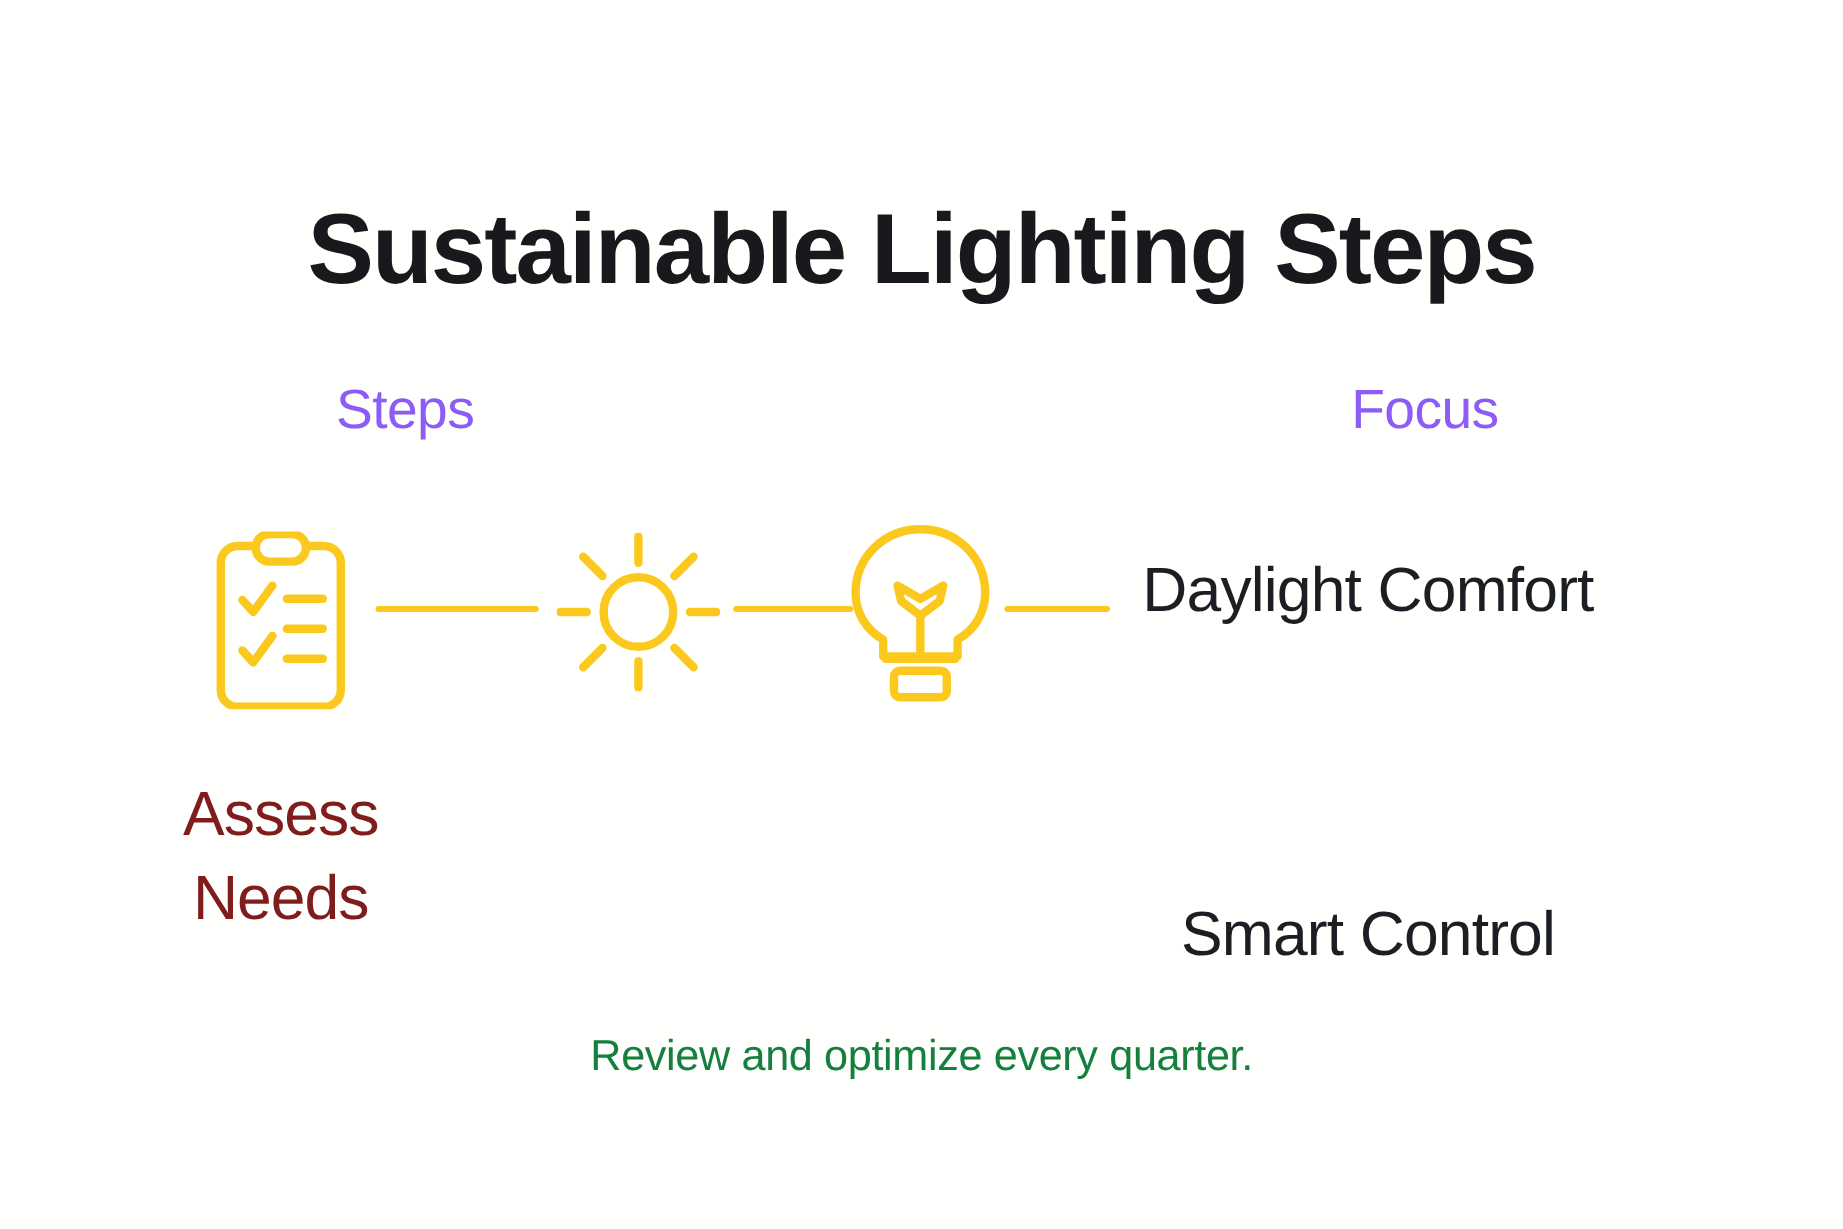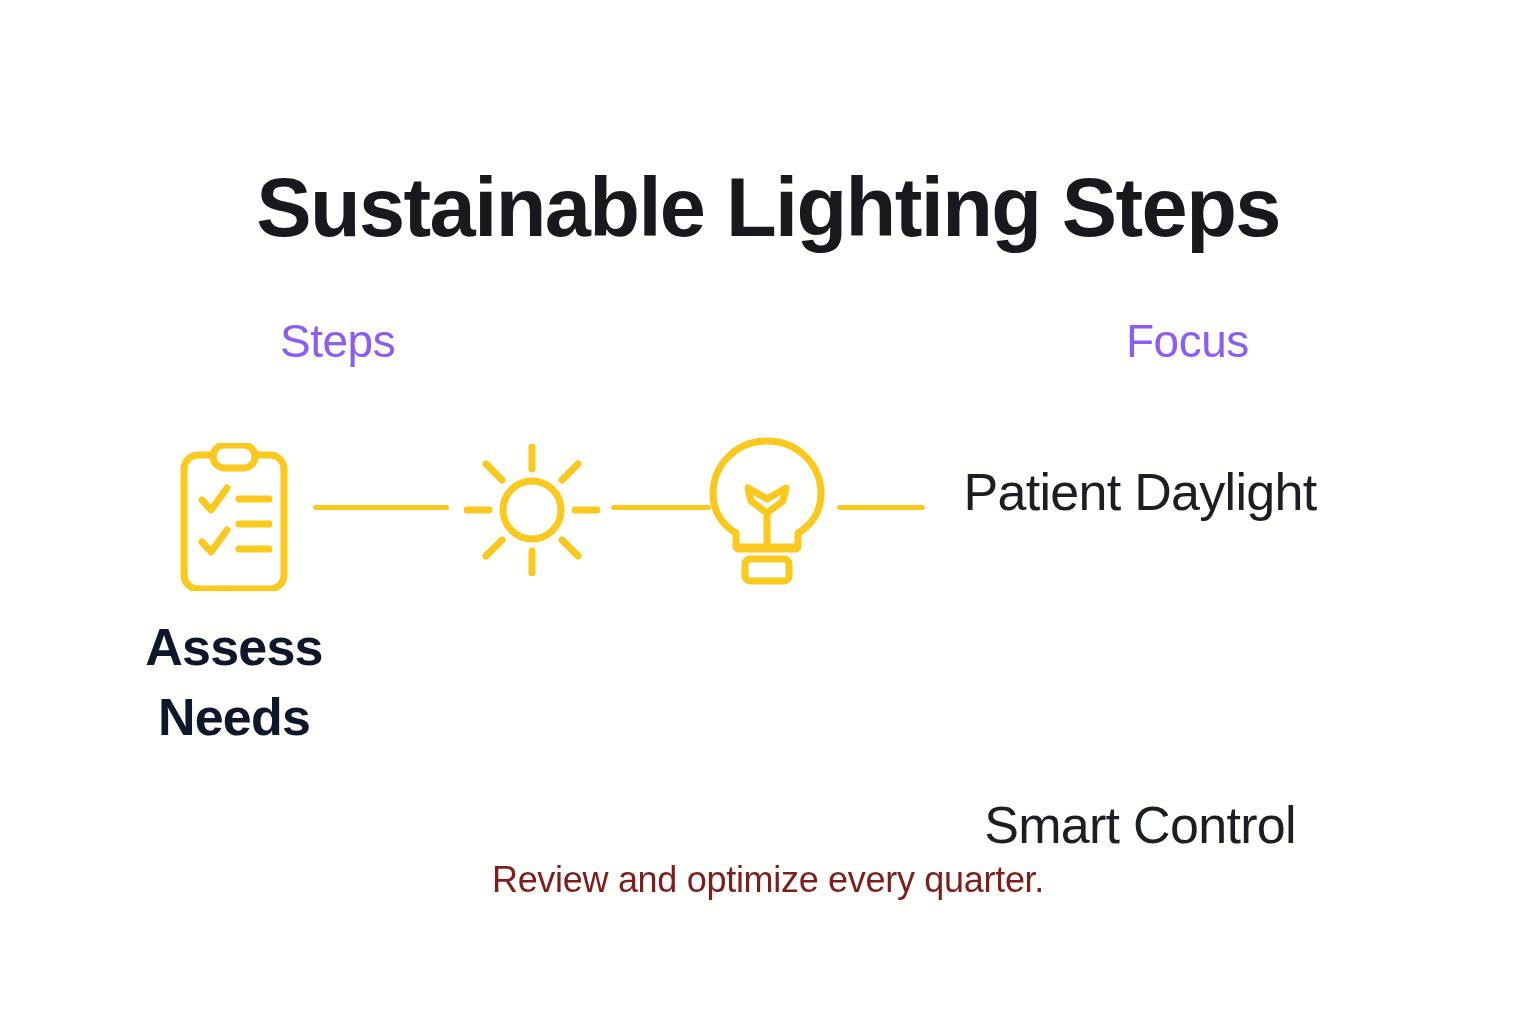--- a/index.html
+++ b/index.html
@@ -63,55 +63,56 @@
     position: absolute;
   }
   .icon.clipboard { left: 175px; top: 443px; width: 118px; height: 148px; }
   .icon.sun       { left: 464px; top: 444px; width: 136px; height: 132px; }
   .icon.bulb      { left: 704px; top: 437px; width: 126px; height: 148px; }
 
   
   .step-label {
     position: absolute;
     font-size: 52px;
-    font-weight: 700;
-    color: #0f172a;
+    font-weight: 400;
+    color: #7f1d1d;
     letter-spacing: -0.8px;
     line-height: 70px;
     text-align: center;
     white-space: pre-line;
+    margin-top: 32px;
   }
   .step-label.s1 { left: 104px; top: 612px; width: 260px; }
   .step-label.s2 { left: 404px; top: 612px; width: 264px; }
   .step-label.s3 { left: 672px; top: 612px; width: 200px; }
 
   
   .focus-item {
     position: absolute;
     font-size: 52px;
     font-weight: 400;
     color: #1b1e22;
     letter-spacing: -0.7px;
     line-height: 1;
     white-space: nowrap;
     text-align: center;
   }
   .focus-item.f1 { left: 760px; top: 466px; width: 760px; }
   .focus-item.f2 { left: 760px; top: 612px; width: 760px; }
-  .focus-item.f3 { left: 760px; top: 753px; width: 760px; margin-top: 46px; }
+  .focus-item.f3 { left: 760px; top: 753px; width: 760px; }
 
   .footer-note {
     position: absolute;
     left: 0;
     top: 862px;
     width: 1536px;
     text-align: center;
     font-size: 36px;
     font-weight: 400;
-    color: #7f1d1d;
+    color: #15803d;
     letter-spacing: -0.3px;
     line-height: 1;
     white-space: nowrap;
   }
 </style>
 </head>
 <body>
 
 <div id="canvas">
 
@@ -156,18 +157,18 @@
       <line x1="34" y1="112" x2="92" y2="112" stroke="#fbc91d" stroke-width="7" stroke-linecap="round"></line>
       <rect x="41" y="122" width="44" height="22" rx="5" ry="5" stroke="#fbc91d" stroke-width="7" fill="none"></rect>
       <path d="M44 51 L47 64 L63 76 L79 64 L82 51 L63 62 Z" stroke="#fbc91d" stroke-width="7" stroke-linejoin="round" stroke-linecap="round" fill="none"></path>
       <line x1="63" y1="76" x2="63" y2="110" stroke="#fbc91d" stroke-width="7" stroke-linecap="round"></line>
     </svg>
   </div>
 
   <div class="step-label s1">Assess
 Needs</div>
 
-  <div class="focus-item f1">Patient Daylight</div>
+  <div class="focus-item f1">Daylight Comfort</div>
   <div class="focus-item f3">Smart Control</div>
 
   <div class="footer-note">Review and optimize every quarter.</div>
 
 </div>
 
 </body></html>

